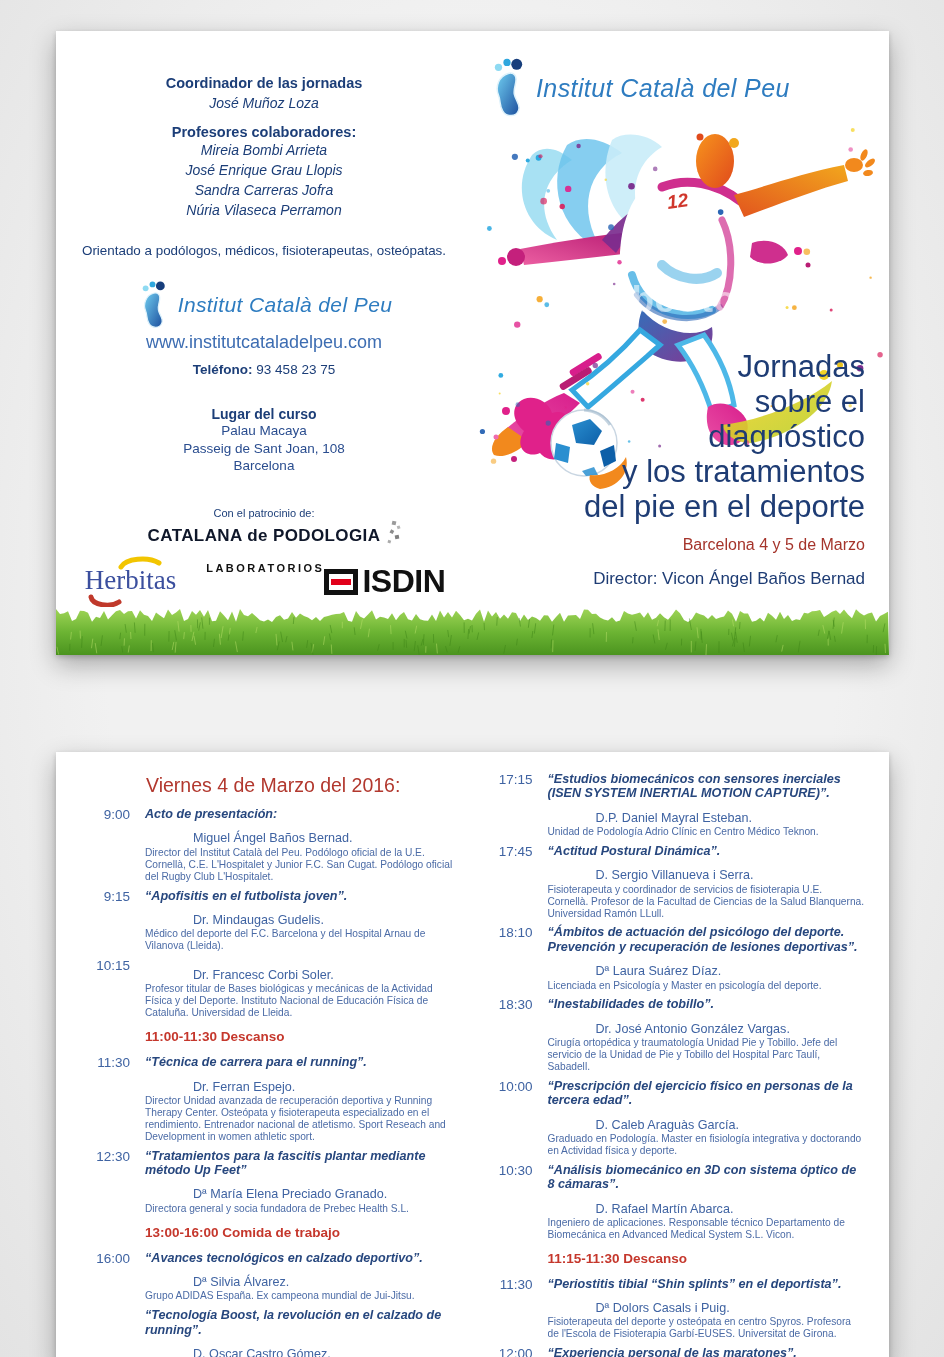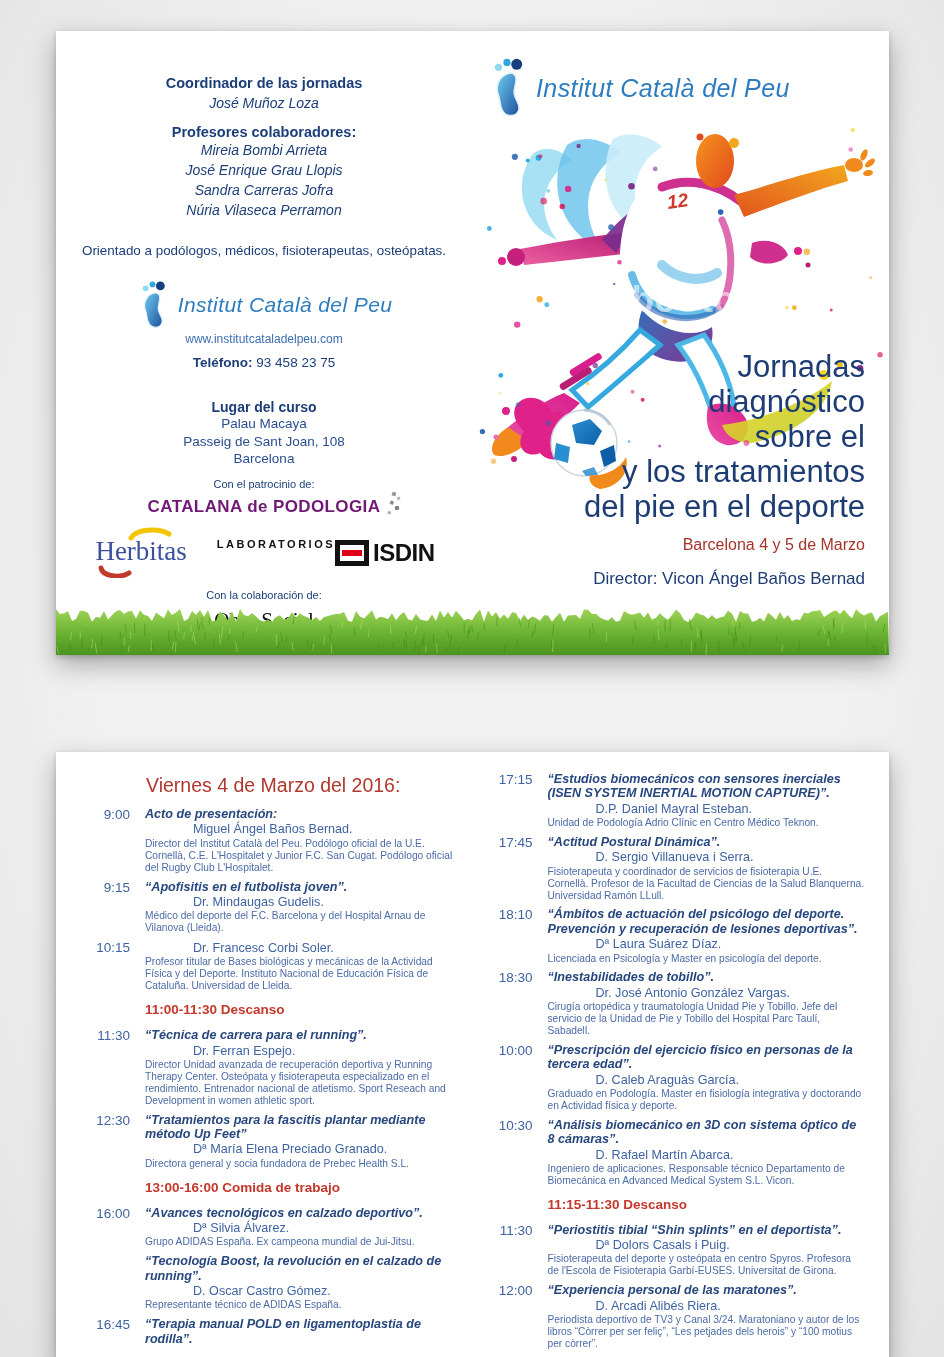--- a/index.html
+++ b/index.html
@@ -20,35 +20,35 @@
   
   .col-left{position:absolute;left:0;top:0;width:416px;height:100%;text-align:center;color:#1c3e78;}
   .coord-label{margin-top:44px;font-weight:bold;font-size:14.5px;}
   .coord-name{font-style:italic;font-size:14px;margin-top:4px;}
   .prof-label{font-weight:bold;font-size:14.5px;margin-top:13px;}
   .prof-name{font-style:italic;font-size:14px;line-height:20px;}
   .audience{font-size:13.4px;margin-top:23px;}
   .icp-row{margin-top:22px;display:flex;justify-content:center;align-items:center;gap:9px;}
   .icp-text{font-size:21px;font-style:italic;color:#2e7cc0;letter-spacing:.4px;}
   .icp-text-big{font-size:25px;font-style:italic;color:#2e7cc0;letter-spacing:.4px;}
-  .website{font-size:12px;color:#3d6db2;margin-top:2px;}
+  .website{font-size:18px;color:#3d6db2;margin-top:2px;}
   .phone{font-size:13.5px;margin-top:9px;}
   .phone b{font-weight:bold;}
   .venue-label{font-weight:bold;font-size:14px;margin-top:29px;}
   .venue-line{font-size:13.5px;line-height:16.5px;color:#2a4d8f;margin-top:1px;}
-  .small-label{font-size:11px;margin-top:10px;color:#1c3e78;}
-  .catalana{display:inline-block;position:relative;font-size:17px;font-weight:bold;color:#701a75;letter-spacing:.4px;margin-top:7px;}
+  .small-label{font-size:11px;margin-top:32px;color:#1c3e78;}
+  .catalana{display:inline-block;position:relative;font-size:17px;font-weight:bold;color:#0f172a;letter-spacing:.4px;margin-top:7px;}
   .catalana svg{position:absolute;right:-22px;top:-6px;}
   .sponsor-row{margin-top:9px;display:flex;justify-content:center;align-items:center;gap:24px;}
   .herbitas{position:relative;font-family:"Liberation Serif",serif;font-size:27px;color:#3b4f9e;padding:10px 6px 12px 2px;}
   .herbitas svg{position:absolute;left:0;top:0;}
   .isdin{display:flex;flex-direction:row;align-items:flex-start;color:#111;}
   .isdin-top{font-size:11px;font-weight:bold;letter-spacing:2.5px;}
   .isdin-main{display:flex;align-items:center;gap:4px;margin-top:1px;}
-  .isdin-word{font-size:24px;font-weight:bold;letter-spacing:-.5px;}
+  .isdin-word{font-size:32px;font-weight:bold;letter-spacing:-.5px;}
   .collab-row{margin-top:7px;display:flex;justify-content:center;align-items:center;gap:18px;}
   .caixa{display:flex;align-items:center;gap:6px;text-align:left;}
   .caixa-text{font-family:"Liberation Serif",serif;color:#111;}
   .caixa-l1{font-size:21px;border-bottom:1.5px solid #111;padding-bottom:1px;}
 
   
   .col-right{position:absolute;left:416px;top:0;width:417px;height:100%;}
   .brand-row{position:absolute;left:14px;top:26px;display:flex;align-items:center;gap:8px;z-index:5;}
   .player-svg{position:absolute;left:0;top:94px;width:417px;height:372px;z-index:1;}
   .watermark{position:absolute;left:86px;top:248px;z-index:3;font-size:37px;color:rgba(255,255,255,.55);letter-spacing:.5px;font-weight:bold;}
@@ -60,21 +60,21 @@
 
   
   .prog-wrap{position:absolute;inset:0;display:flex;padding:20px 24px 12px 26px;gap:22px;box-sizing:border-box;}
   .prog-col{width:50%;}
   .day-heading{font-size:19.5px;color:#b2382e;margin:2px 0 10px 64px;font-weight:normal;}
   .day-heading.later{margin-top:20px;}
   .entry{display:flex;margin-bottom:6px;}
   .time{width:48px;flex:none;text-align:right;font-size:13.5px;color:#3f63a2;}
   .ebody{margin-left:15px;flex:1;}
   .etitle{font-size:12.6px;font-weight:bold;font-style:italic;color:#27477e;line-height:1.14;}
-  .espeaker{font-size:12.6px;color:#3f63a2;line-height:1.14;margin-top:1px;padding-left:48px;}
+  .espeaker{font-size:12.6px;color:#3f63a2;line-height:1.14;margin-top:10px;padding-left:48px;}
   .edesc{font-size:10.2px;color:#4b6ba6;line-height:1.17;margin-top:1px;}
   .ebreak{font-size:13.5px;font-weight:bold;color:#c5372c;margin:4px 0 5px 0;}
 </style>
 </head>
 <body>
 
 <svg width="0" height="0" style="position:absolute" aria-hidden="true">
   <defs>
     <linearGradient id="footGrad" x1="0" y1="0" x2="1" y2="1">
       <stop offset="0" stop-color="#6fcdf0"></stop>
@@ -327,22 +327,22 @@
             <circle cx="17.384862005710602" cy="103.50551360676036" r="2.4" fill="#29a8e0" opacity="0.85"></circle>
             <circle cx="67.65744315285701" cy="174.22152473882306" r="3.1" fill="#f5a623" opacity="0.90"></circle>
           </g>
       </svg>
 
       <div class="watermark">AdobeStock</div>
 
       <div class="cover-text">
         <div id="cover-title">
             <div class="cover-title-line">Jornadas</div>
+            <div class="cover-title-line">sobre el</div>
             <div class="cover-title-line">diagnóstico</div>
-            <div class="cover-title-line">sobre el</div>
             <div class="cover-title-line">y los tratamientos</div>
             <div class="cover-title-line">del pie en el deporte</div>
           </div>
         <div class="cover-date">Barcelona 4 y 5 de Marzo</div>
         <div class="cover-director">Director: Vicon Ángel Baños Bernad</div>
       </div>
     </div>
 
     <svg class="grass" id="grass" viewBox="0 0 833 50" preserveAspectRatio="none">
       <defs>

